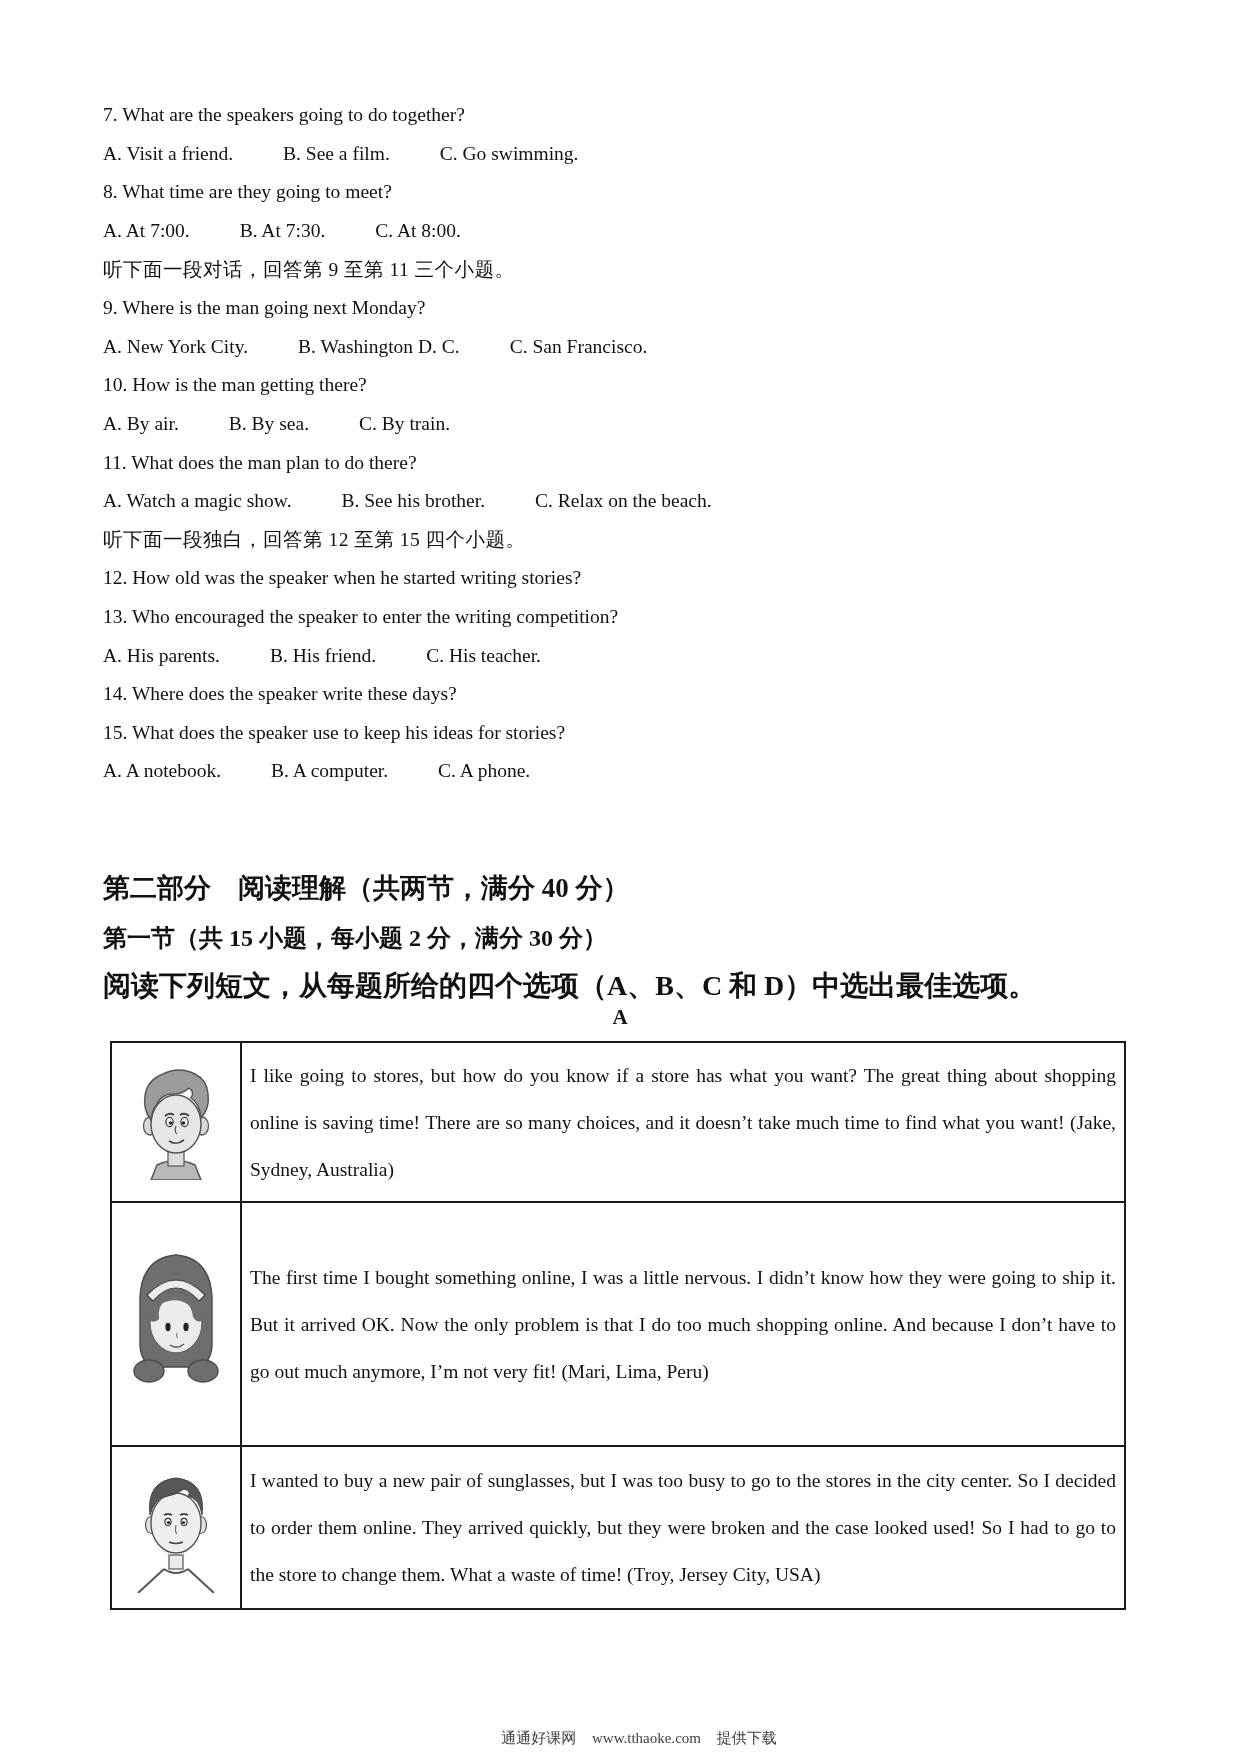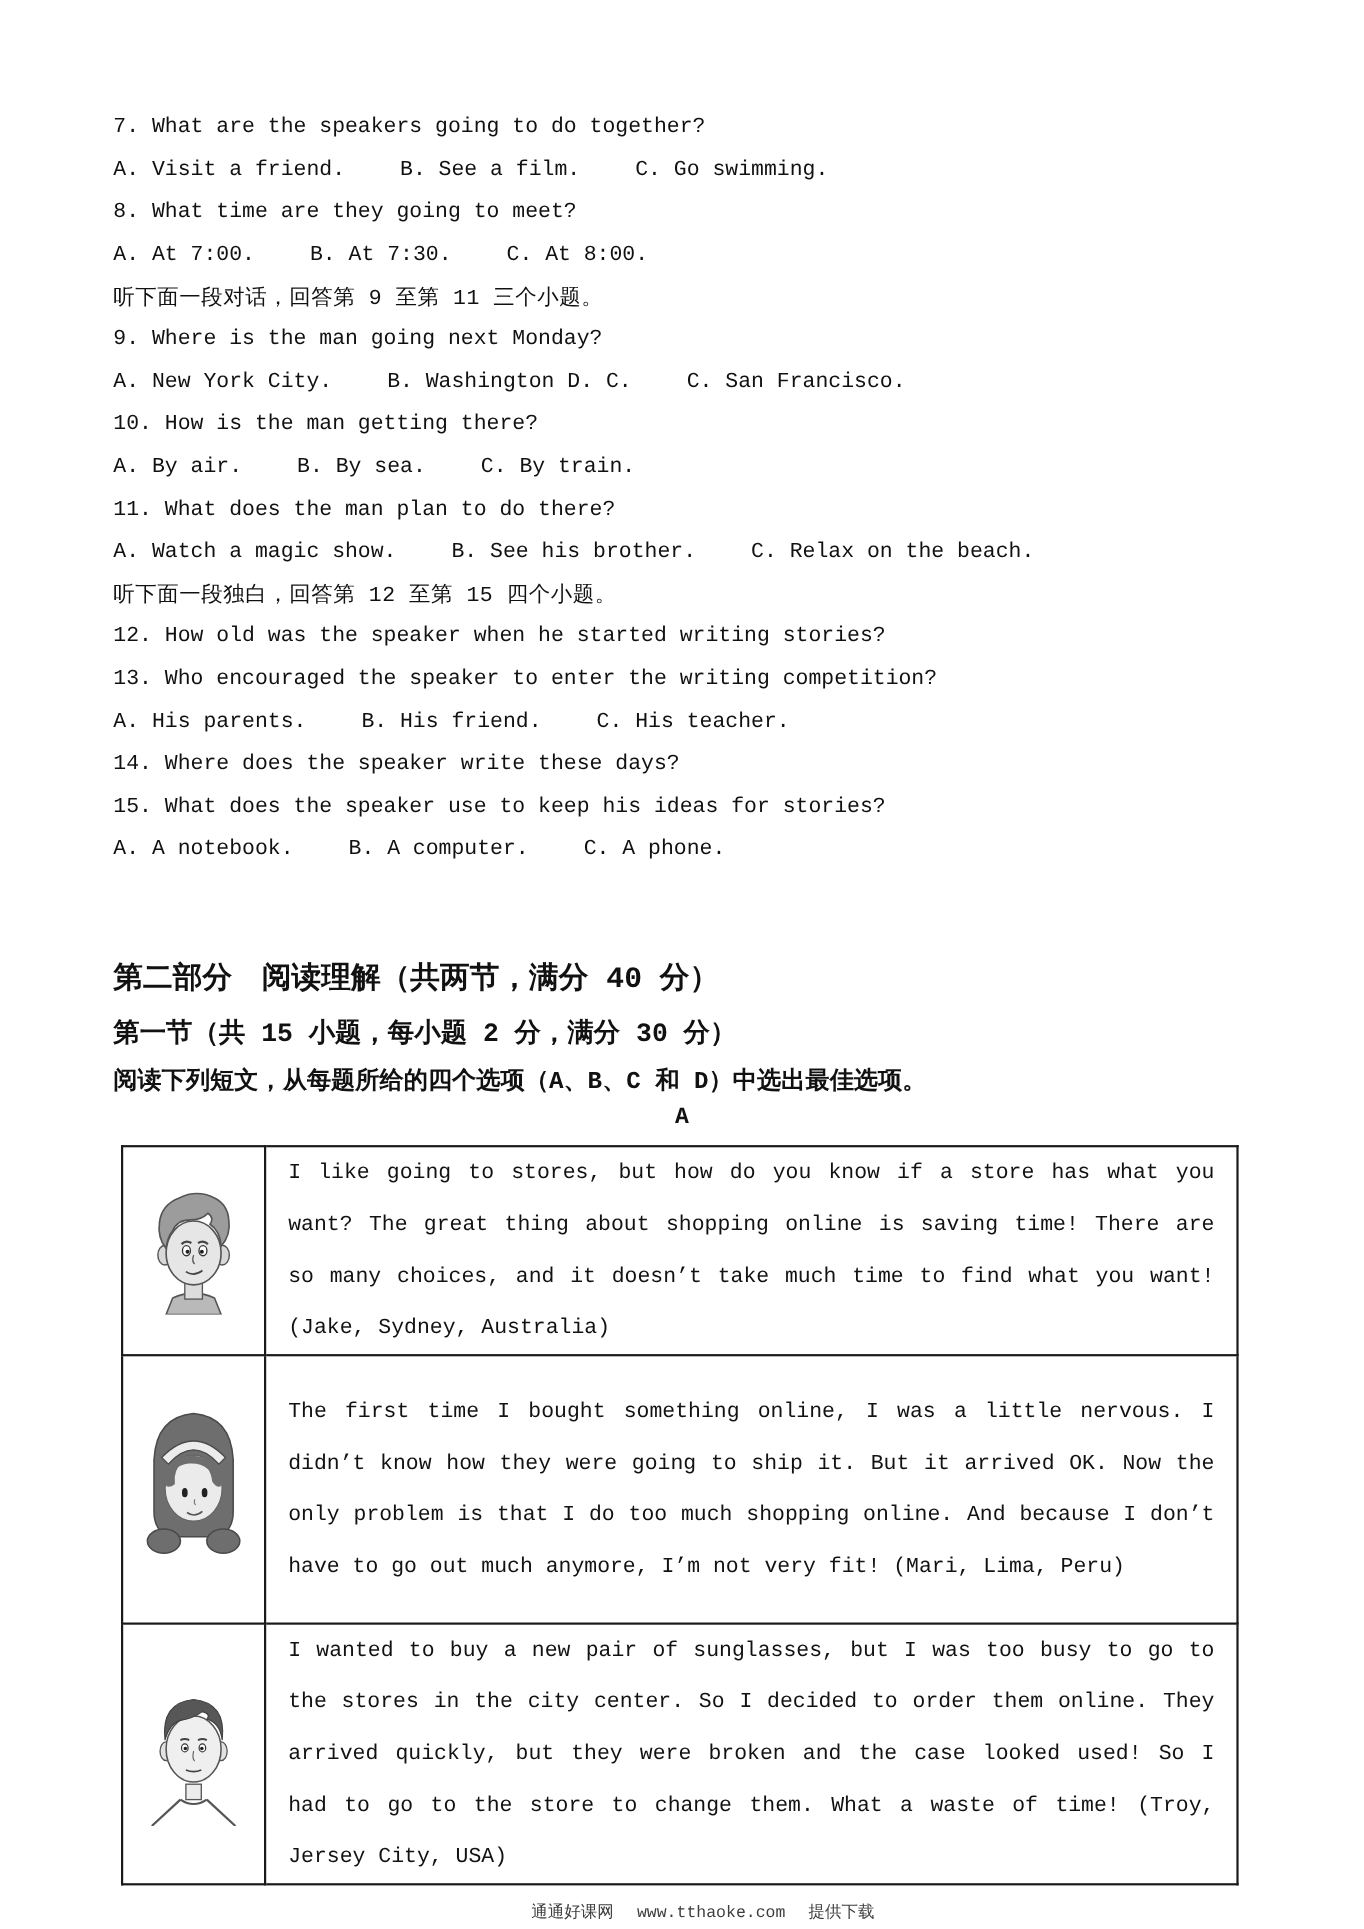--- a/index.html
+++ b/index.html
@@ -1,40 +1,40 @@
 <!DOCTYPE html>
 <html><head>
 <meta charset="utf-8">
 <style>
   html,body{margin:0;padding:0;background:#fff;}
   .page{
     position:relative;
     width:1240px;height:1754px;
     background:#ffffff;
-    font-family:Liberation Mono, monospace;
+    font-family:Liberation Serif, serif;
     color:#111;
     overflow:hidden;
   }
   .lines{position:absolute;left:103px;top:96px;width:1060px;}
   .line{height:38.6px;display:flex;align-items:center;white-space:nowrap;font-size:19.5px;}
   .opt{margin-right:50px;}
   .cn{letter-spacing:0.5px;}
   .hdr{position:absolute;left:103px;font-weight:bold;white-space:nowrap;}
   .hdr1{top:870px;font-size:27px;}
   .hdr2{top:922px;font-size:24px;text-align:right;}
-  .hdr3{top:967px;font-size:22px;}
+  .hdr3{top:967px;font-size:28px;}
   .passage-label{position:absolute;left:0;top:1005px;width:1240px;text-align:center;font-weight:bold;font-size:21px;}
   table.passages{
     position:absolute;left:110px;top:1041px;width:1016px;
     border-collapse:collapse;table-layout:fixed;
   }
   table.passages td{border:2px solid #1a1a1a;}
   td.avatar-cell{width:126px;text-align:center;vertical-align:middle;}
   td.text-cell{
-    padding:0 20px;vertical-align:middle;
+    padding:0 8px;vertical-align:middle;
     font-size:19.5px;line-height:47px;text-align:justify;color:#121212;border-radius:21px;
   }
   tr.r1{height:160px;} tr.r2{height:244px;} tr.r3{height:163px;}
   .footer{
     position:absolute;left:0;top:1729px;width:1240px;text-align:center;
     font-size:15px;color:#3d3d3d;margin-left:19px;
   }
   .footer span{margin:0 6px;}
   svg{display:block;margin:0 auto;}
 </style>

